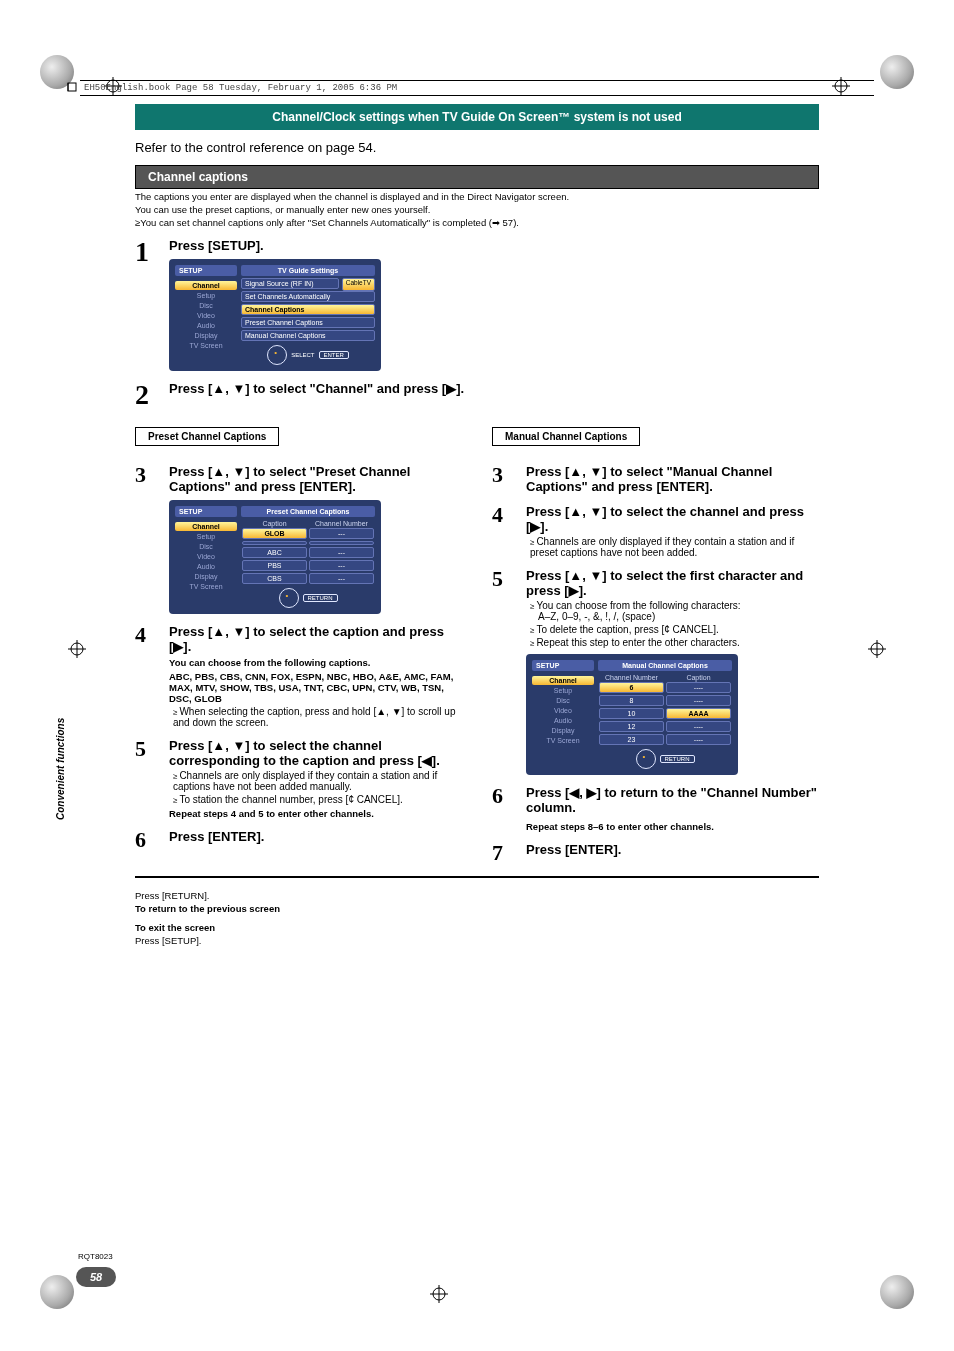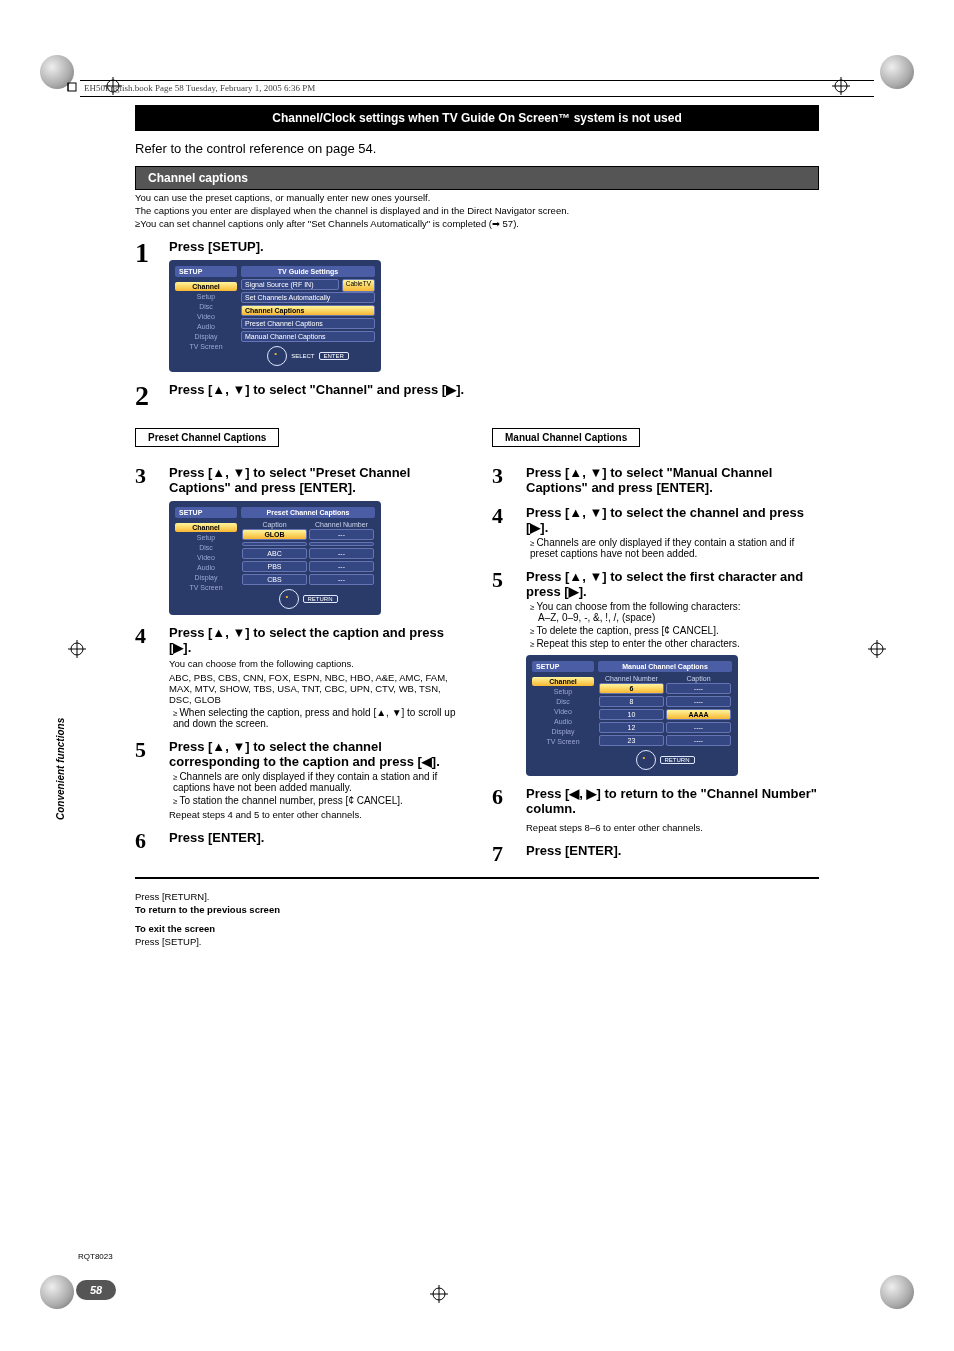--- a/index.html
+++ b/index.html
@@ -34,24 +34,23 @@
     border-bottom: 1px solid #000;
     border-top: 1px solid #000;
     padding: 2px 0;
     margin-top: 20px;
     margin-bottom: 8px;
     position: relative;
   }
   .header-box {
     display: inline-block;
     padding: 0 4px;
-    font-family: Liberation Serif, serif;
   }
   .title-bar {
-    background: #000000;
+    background: #0f766e;
     color: #fff;
     font-weight: bold;
     text-align: center;
     font-size: 12px;
     padding: 6px 0;
     margin-bottom: 10px;
   }
   .ref-line { font-size: 13px; font-weight: normal; margin-bottom: 10px; }
   .section-bar {
     background: #555;
@@ -60,21 +59,21 @@
     font-size: 12px;
     padding: 4px 12px;
     border: 1px solid #000;
   }
   .intro p { margin: 2px 0; font-size: 9.5px; }
   .step-row { display: flex; align-items: flex-start; margin-top: 10px; }
   .step-num { font-family: "Times New Roman", serif; font-size: 28px; font-weight: bold; width: 34px; line-height: 1; }
   .step-num.sm { font-size: 22px; }
   .step-body { flex: 1; }
   .step-title { font-weight: bold; font-size: 13px; }
-  .step-sub { font-size: 9.5px; margin-top: 3px; }
+  .step-sub { font-size: 9.5px; margin-top: 3px; font-weight: bold; }
   .step-bullet { font-size: 10px; margin-left: 4px; margin-top: 2px; }
   .step-bullet::before { content: "≥"; margin-right: 2px; font-size: 8px; }
 
   .osd {
     background: #2a3b6a;
     color: #fff;
     font-size: 7px;
     border-radius: 4px;
     padding: 6px;
     display: flex;
@@ -151,21 +150,21 @@
     margin-bottom: 8px;
   }
 
   hr.heavy { border: none; border-top: 2px solid #000; margin: 12px 0; }
 
   .footer-block p { margin: 2px 0; font-size: 9.5px; }
 
   .page-badge {
     position: absolute;
     left: 76px;
-    bottom: 51px;
+    bottom: 64px;
     width: 40px;
     height: 20px;
     background: #555;
     color: #fff;
     font-style: italic;
     font-weight: bold;
     text-align: center;
     line-height: 20px;
     font-size: 11px;
     border-radius: 10px;
@@ -241,22 +240,22 @@
 
   <div style="padding: 0 55px;">
 
     <div class="title-bar">Channel/Clock settings when TV Guide On Screen™ system is not used</div>
 
     <div class="ref-line">Refer to the control reference on page 54.</div>
 
     <div class="section-bar">Channel captions</div>
 
     <div class="intro">
+      <p>The captions you enter are displayed when the channel is displayed and in the Direct Navigator screen.</p>
       <p>You can use the preset captions, or manually enter new ones yourself.</p>
-      <p>The captions you enter are displayed when the channel is displayed and in the Direct Navigator screen.</p>
       <p>≥<span>You can set channel captions only after "Set Channels Automatically" is completed (➡ 57).</span></p>
     </div>
 
     <div class="step-row">
       <div class="step-num">1</div>
       <div class="step-body">
         <div class="step-title">Press [SETUP].</div>
 
         <div class="osd">
           <div class="menu-col">

